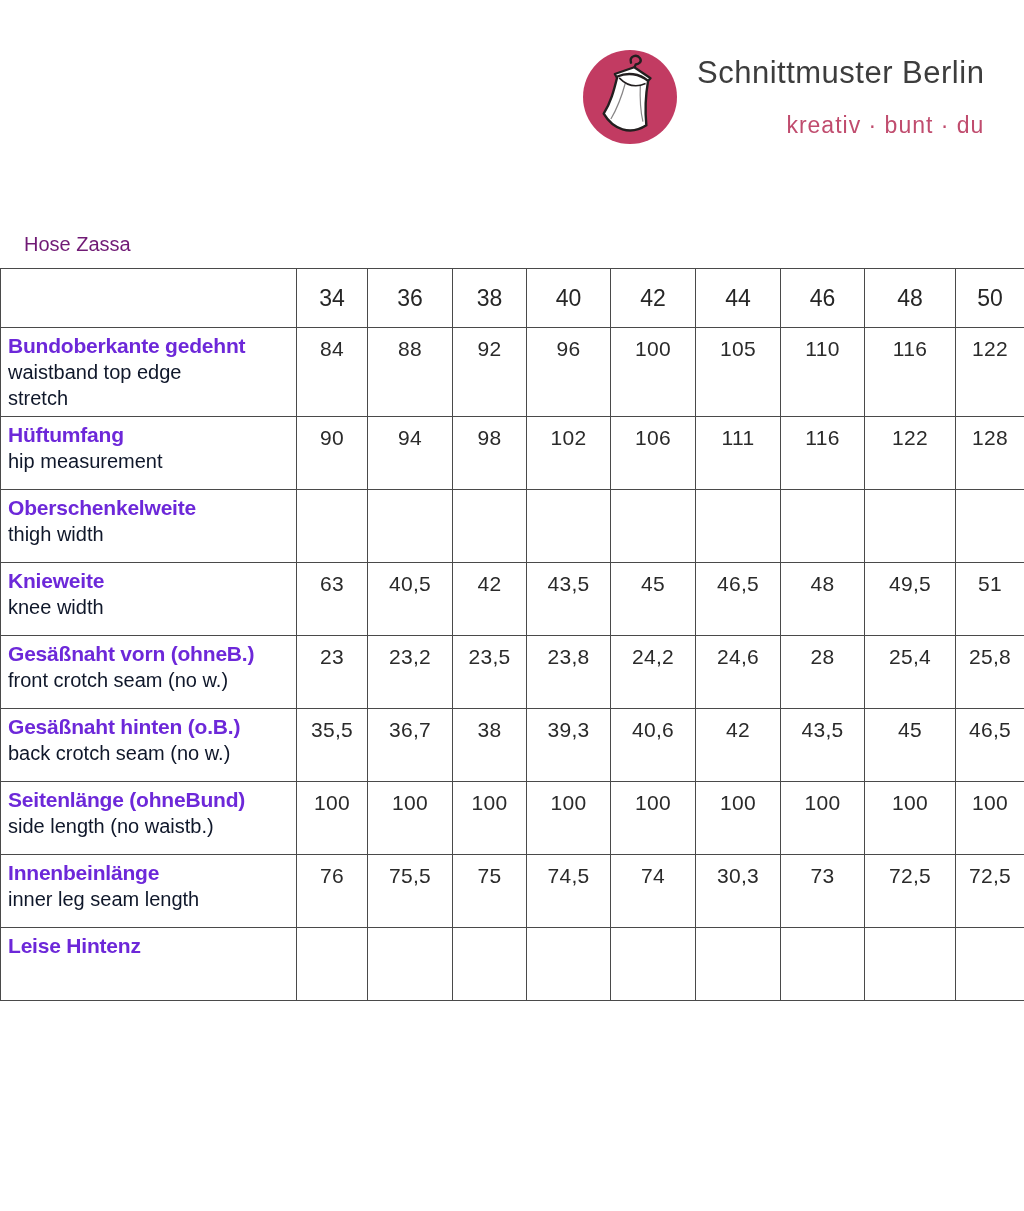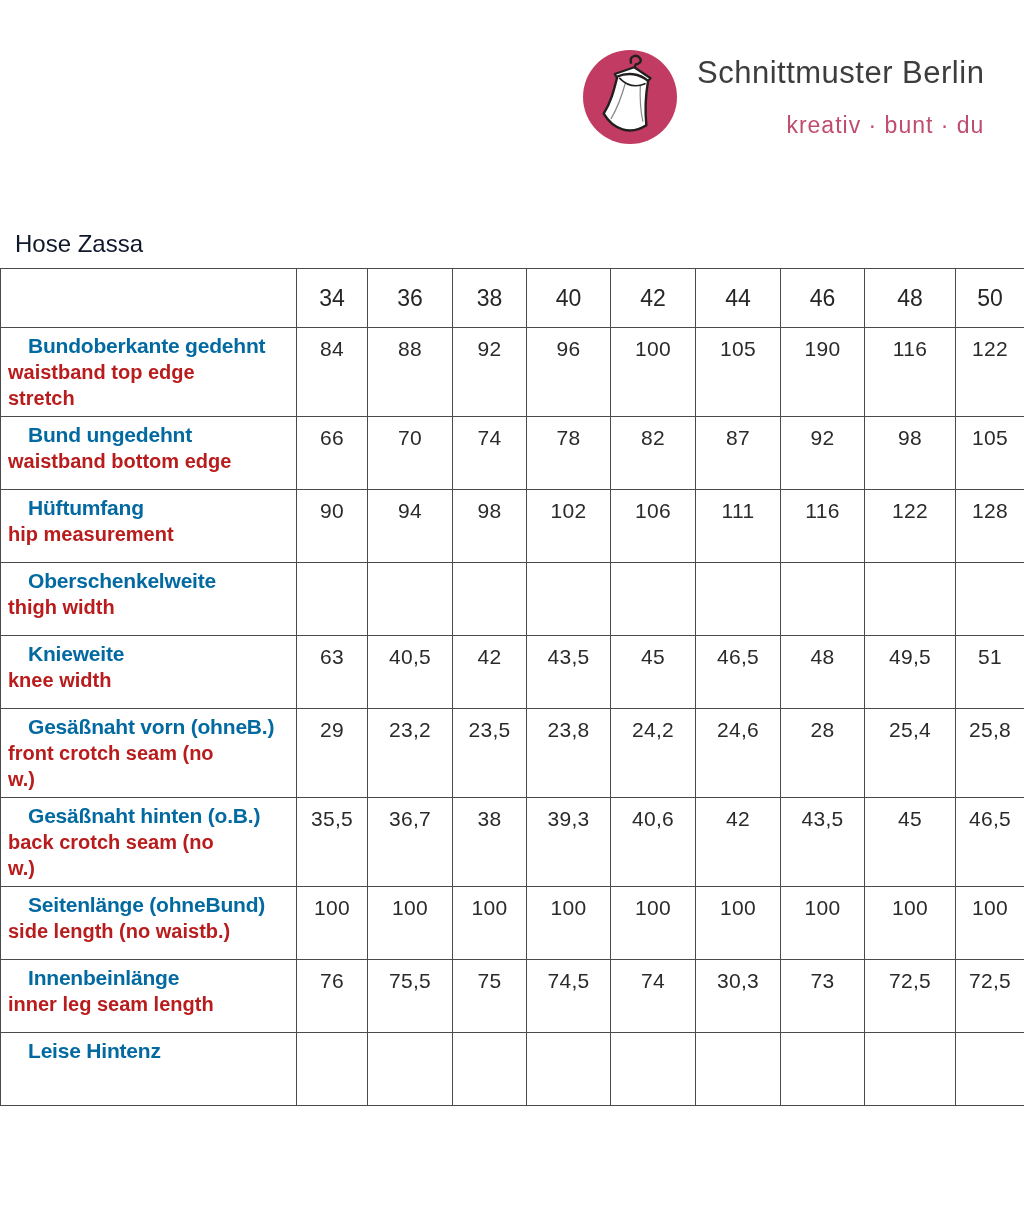--- a/index.html
+++ b/index.html
@@ -40,25 +40,25 @@
     line-height: 28px;
     color: #c04c6e;
     letter-spacing: 1px;
     white-space: nowrap;
     margin-top: 20px;
   }
 
   
   .page-title {
     position: absolute;
-    left: 15px;
+    left: 24px;
     top: 231px;
-    font-size: 24px;
+    font-size: 20px;
     line-height: 26px;
-    color: #0f172a;
+    color: #701a75;
   }
 
   
   .size-table-wrap {
     position: absolute;
     left: 0;
     top: 268px;
     width: 1024px;
   }
   table.size-table {
@@ -88,30 +88,29 @@
     font-size: 21px;
     color: #2a2a2a;
     letter-spacing: 0.3px;
   }
   .label-de {
     display: block;
     font-size: 21px;
     font-weight: 700;
     letter-spacing: -0.2px;
     line-height: 26px;
-    color: #0369a1;
+    color: #6d28d9;
     white-space: nowrap;
-    margin-left: 20px;
   }
   .label-en {
     display: block;
     font-size: 20px;
-    font-weight: 700;
+    font-weight: 400;
     line-height: 26px;
-    color: #b91c1c;
+    color: #0f172a;
     max-width: 238px;
   }
 </style>
 </head>
 <body>
 
 <div class="page">
 
   <div class="brand">
     <svg class="brand-logo" viewBox="0 0 94 94" xmlns="http://www.w3.org/2000/svg" aria-hidden="true">
@@ -165,38 +164,23 @@
             <td class="cell-label">
               <span class="label-de">Bundoberkante gedehnt</span>
               <span class="label-en">waistband top edge stretch</span>
             </td>
             <td class="cell-value">84</td>
             <td class="cell-value">88</td>
             <td class="cell-value">92</td>
             <td class="cell-value">96</td>
             <td class="cell-value">100</td>
             <td class="cell-value">105</td>
-            <td class="cell-value">190</td>
+            <td class="cell-value">110</td>
             <td class="cell-value">116</td>
             <td class="cell-value">122</td>
-          </tr>
-          <tr>
-            <td class="cell-label">
-              <span class="label-de">Bund ungedehnt</span>
-              <span class="label-en">waistband bottom edge</span>
-            </td>
-            <td class="cell-value">66</td>
-            <td class="cell-value">70</td>
-            <td class="cell-value">74</td>
-            <td class="cell-value">78</td>
-            <td class="cell-value">82</td>
-            <td class="cell-value">87</td>
-            <td class="cell-value">92</td>
-            <td class="cell-value">98</td>
-            <td class="cell-value">105</td>
           </tr>
           <tr>
             <td class="cell-label">
               <span class="label-de">Hüftumfang</span>
               <span class="label-en">hip measurement</span>
             </td>
             <td class="cell-value">90</td>
             <td class="cell-value">94</td>
             <td class="cell-value">98</td>
             <td class="cell-value">102</td>
@@ -234,21 +218,21 @@
             <td class="cell-value">46,5</td>
             <td class="cell-value">48</td>
             <td class="cell-value">49,5</td>
             <td class="cell-value">51</td>
           </tr>
           <tr>
             <td class="cell-label">
               <span class="label-de">Gesäßnaht vorn (ohneB.)</span>
               <span class="label-en">front crotch seam (no w.)</span>
             </td>
-            <td class="cell-value">29</td>
+            <td class="cell-value">23</td>
             <td class="cell-value">23,2</td>
             <td class="cell-value">23,5</td>
             <td class="cell-value">23,8</td>
             <td class="cell-value">24,2</td>
             <td class="cell-value">24,6</td>
             <td class="cell-value">28</td>
             <td class="cell-value">25,4</td>
             <td class="cell-value">25,8</td>
           </tr>
           <tr>

